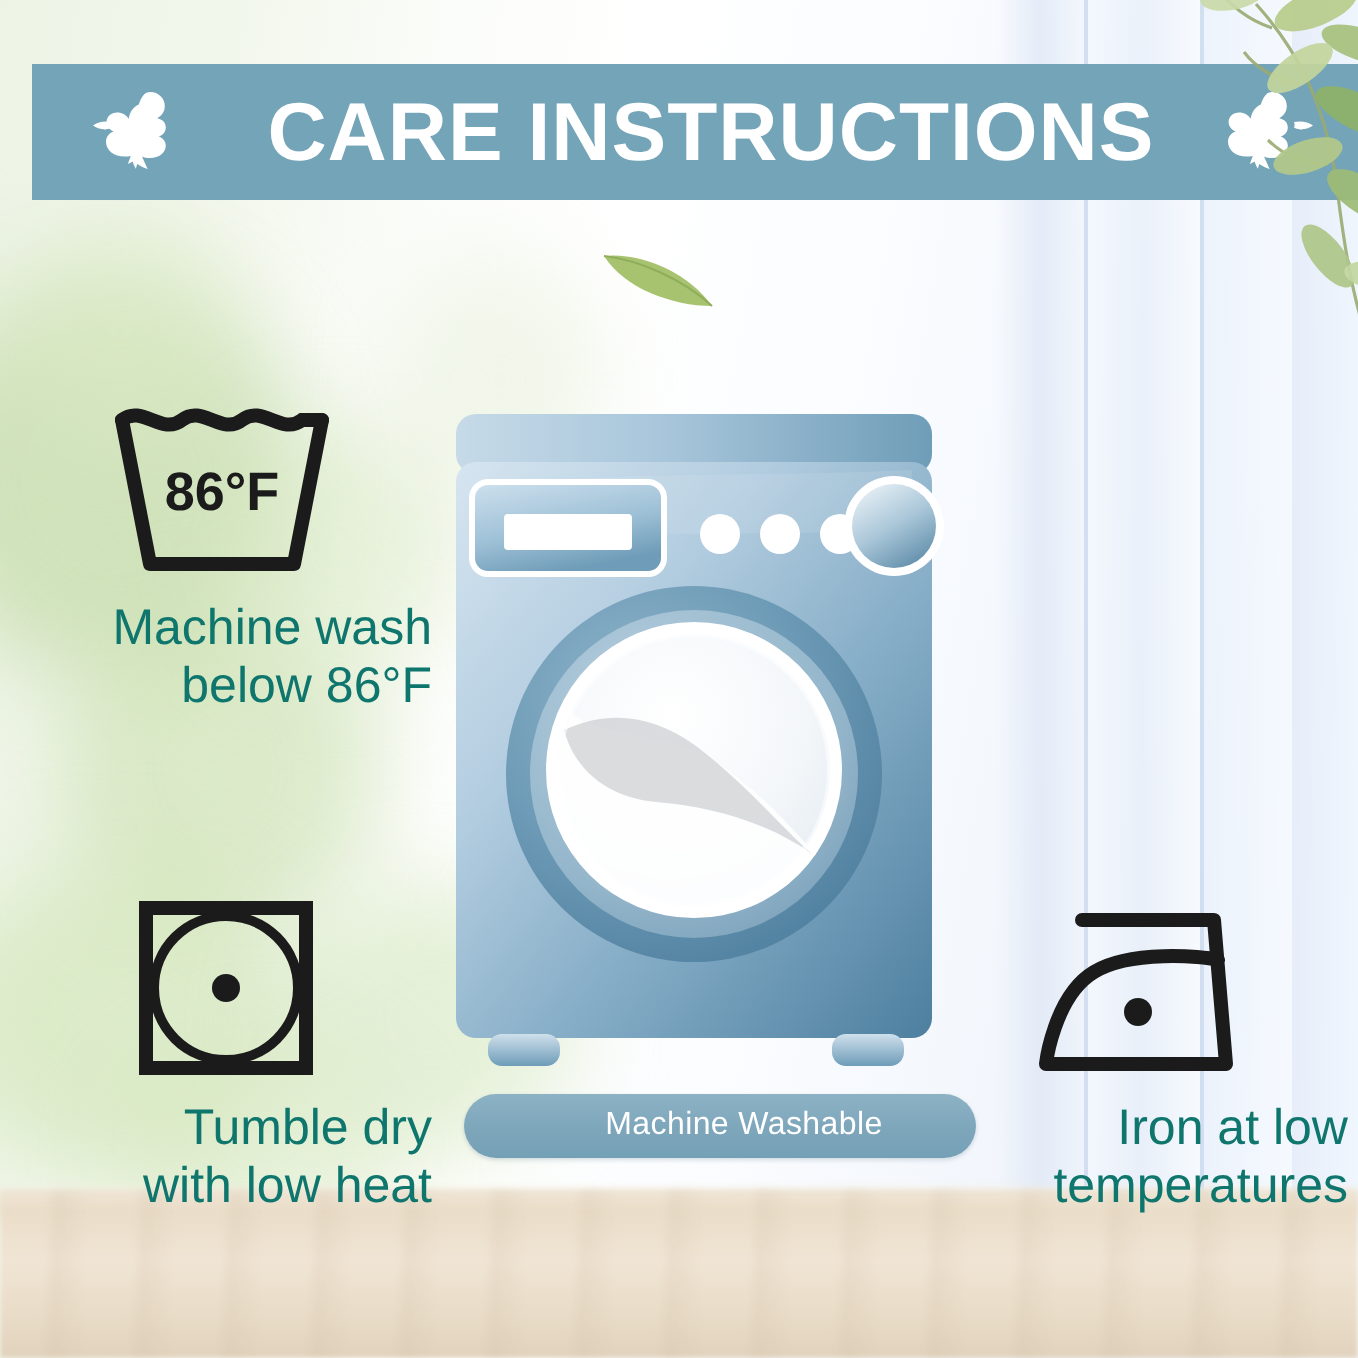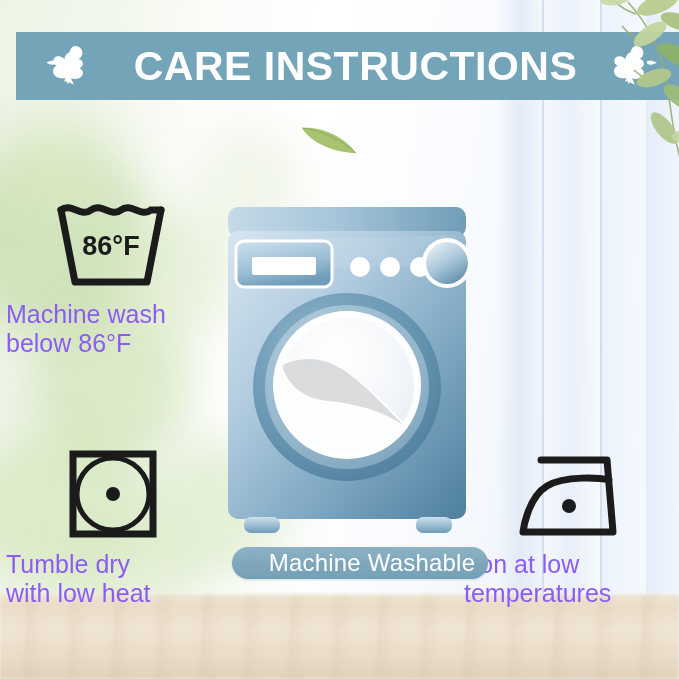--- a/index.html
+++ b/index.html
@@ -144,32 +144,32 @@
     position: absolute;
     left: 300px;
     top: 122px;
     width: 58px;
     height: 34px;
   }
 
   
   .care-item {
     position: absolute;
-    text-align: left;
+    text-align: right;
     width: 210px;
   }
   .care-item .glyph {
     display: block;
     margin: 0 auto;
   }
   .care-label {
     display: block;
     font-size: 25px;
     line-height: 29px;
-    color: #8b5cf6;
+    color: #0f766e;
     margin-top: 10px;
     white-space: pre-line;
   }
   #item-wash   { left: 6px;   top: 198px; }
   #item-bleach { left: 464px; top: 198px; }
   #item-dry    { left: 6px;   top: 448px; }
   #item-iron   { left: 464px; top: 448px; }
 
   
   .machine-wrap {
@@ -189,21 +189,21 @@
     height: 32px;
     border-radius: 16px;
     background: linear-gradient(180deg, #8cb2c4 0%, #7ea6bb 55%, #74a0b6 100%);
     display: flex;
     align-items: center;
     justify-content: center;
     box-shadow: 0 1px 2px rgba(90,120,140,0.25);
   }
   .badge-text {
     color: #ffffff;
-    font-size: 24px;
+    font-size: 16px;
     letter-spacing: 0.2px;
     white-space: nowrap;
     margin-left: 24px;
   }
 </style>
 </head>
 <body>
 
 <div id="stage">
 

